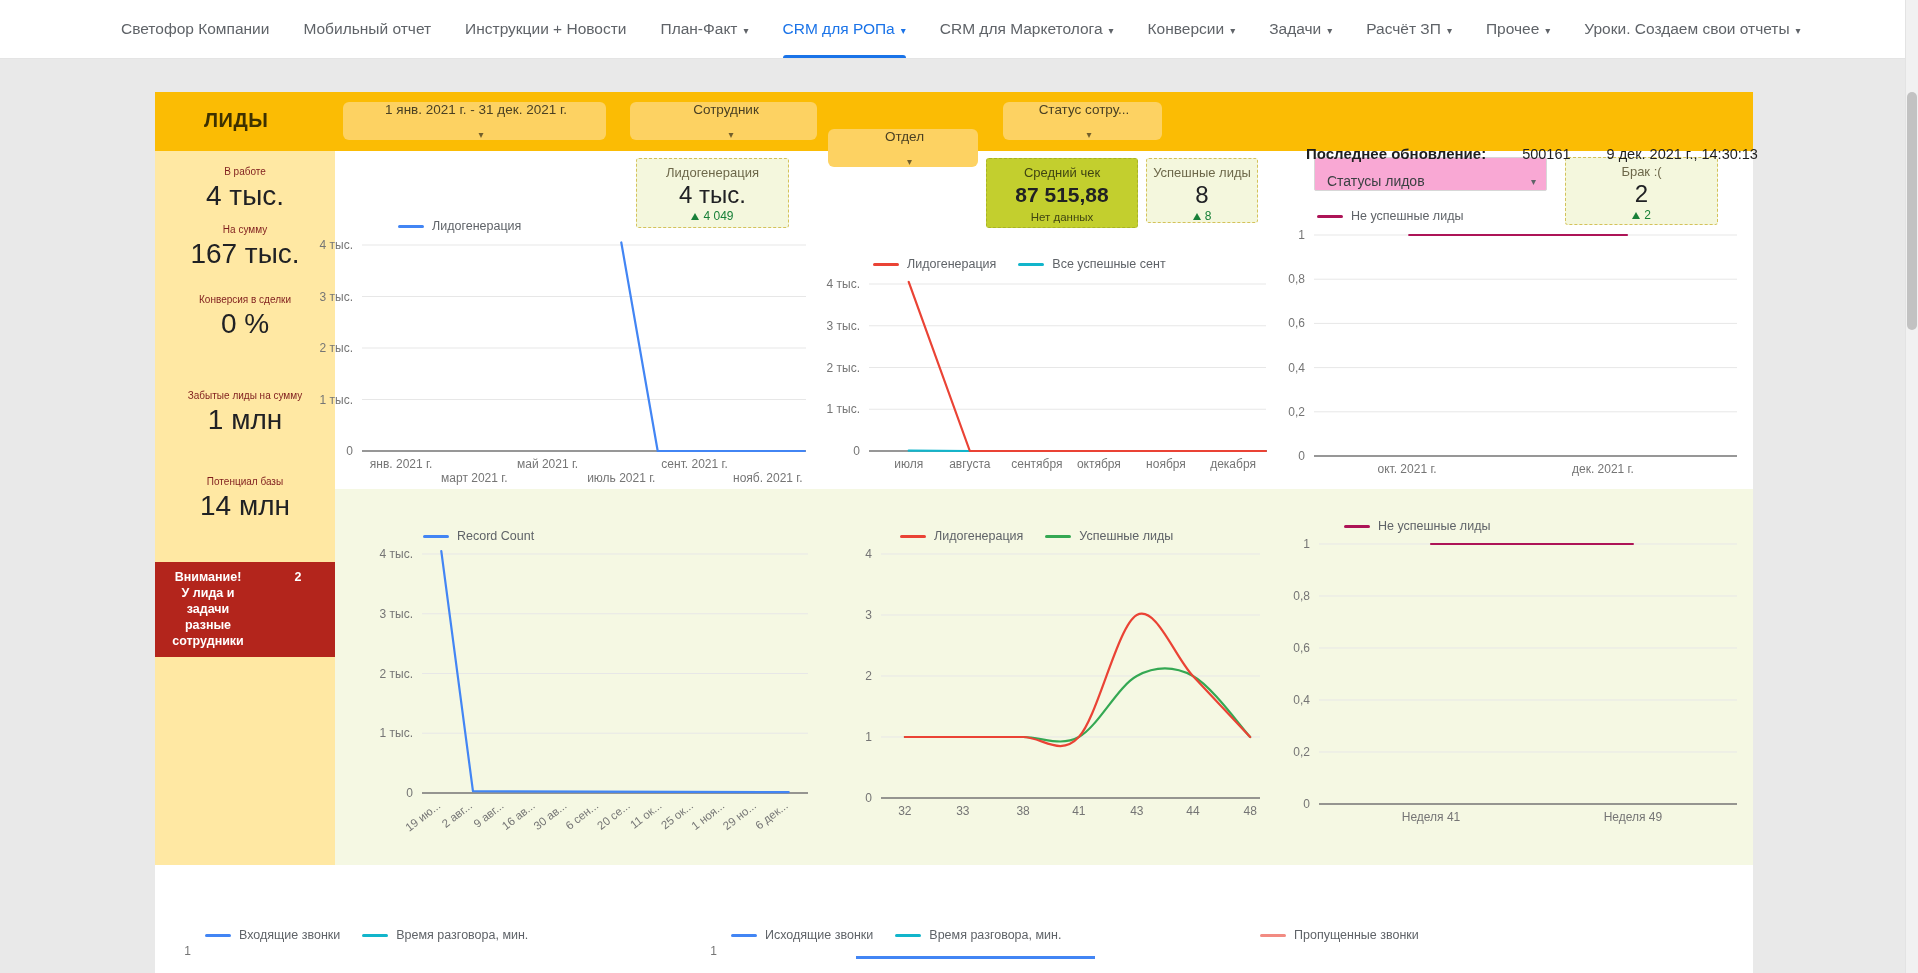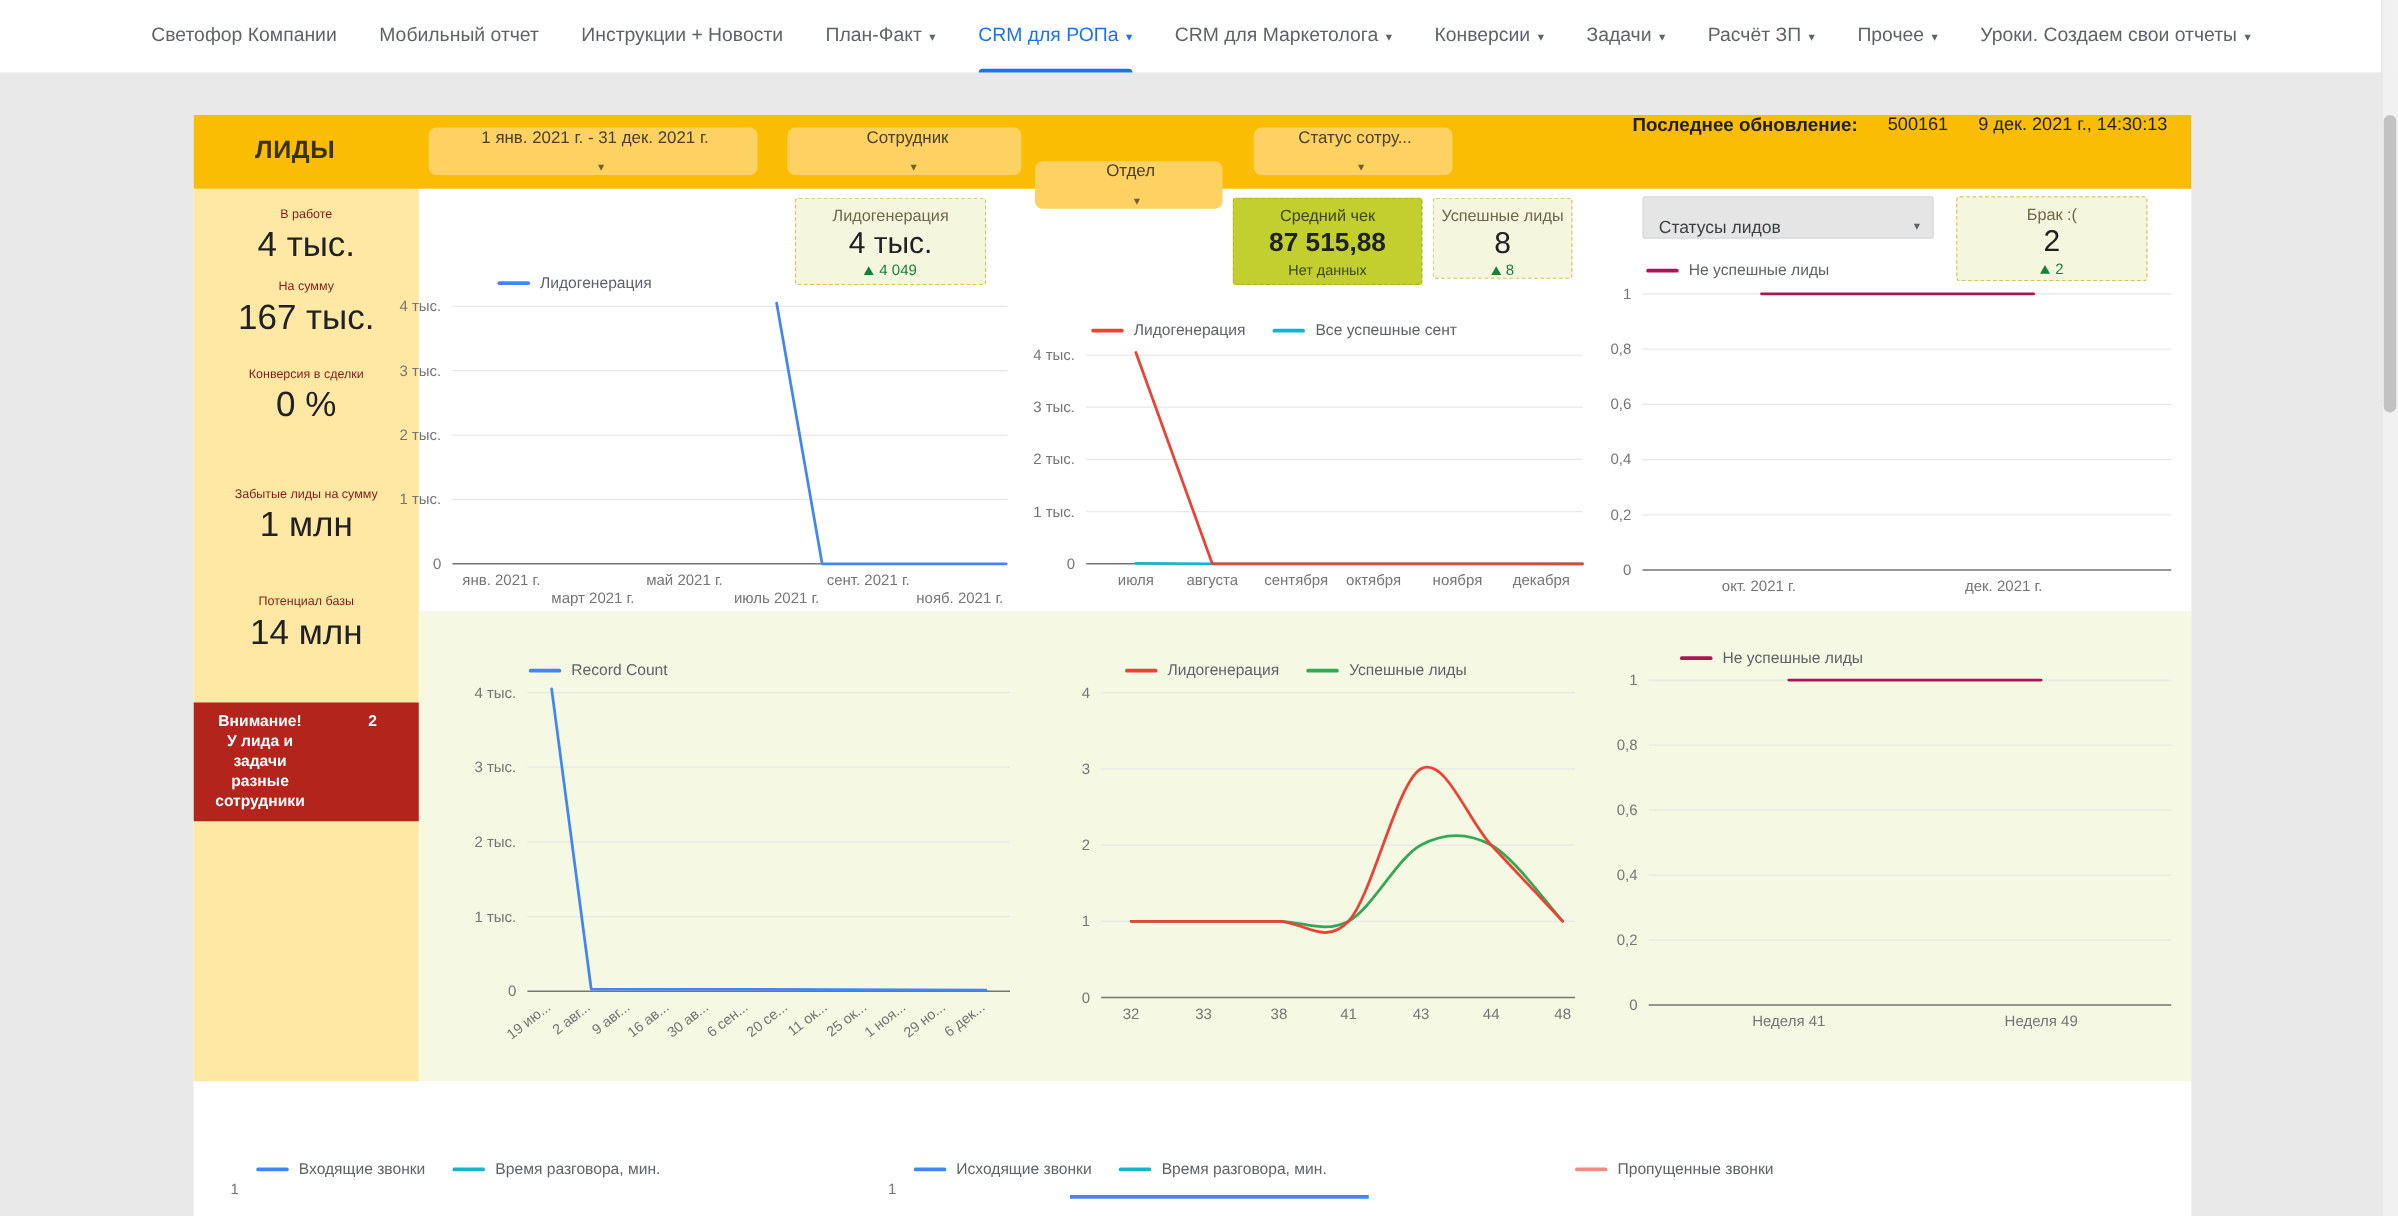--- a/index.html
+++ b/index.html
@@ -13,21 +13,21 @@
   .nav-item.active::after{content:"";position:absolute;left:0;right:0;bottom:0;height:3px;background:#1a73e8;border-radius:3px 3px 0 0;}
   .nav-caret{font-size:10px;margin-top:2px;}
 
   
   .canvas{position:absolute;left:155px;top:92px;width:1598px;height:881px;background:#fff;}
 
   .bar{position:absolute;left:0;top:0;width:100%;height:59px;background:#fbbc04;z-index:4;}
   .title{position:absolute;left:49px;top:17px;font-size:20px;font-weight:bold;color:#3d3100;letter-spacing:.5px;}
   .chip{position:absolute;top:10px;height:38px;background:#fdd262;border-radius:6px;display:flex;align-items:center;justify-content:space-between;padding:0 11px 0 14px;box-sizing:border-box;font-size:13.5px;color:#4a4023;cursor:pointer;white-space:nowrap;overflow:hidden;flex-direction:column;}
   .chip-caret{font-size:10px;color:rgba(0,0,0,.55);margin-left:10px;}
-  .lastupd{position:absolute;left:1151px;top:0;height:70px;display:flex;align-items:flex-start;gap:24px;white-space:nowrap;}
+  .lastupd{position:absolute;left:1151px;top:0;height:70px;display:flex;align-items:flex-end;gap:36px;white-space:nowrap;}
   .lu-label{font-weight:bold;font-size:15px;color:#1f1f1f;}
   .lu-count,.lu-date{font-size:14.5px;color:#1f1f1f;}
 
   
   .row-top{position:absolute;left:180px;top:59px;width:1418px;height:338px;background:#fff;z-index:1;}
   .row-mid{position:absolute;left:180px;top:397px;width:1418px;height:376px;background:#f5f8e3;z-index:1;}
   .row-bottom{position:absolute;left:0;top:773px;width:1598px;height:108px;background:#fff;z-index:1;}
 
   
   .sidebar{position:absolute;left:0;top:59px;width:180px;height:714px;background:#ffe8a3;box-sizing:border-box;padding-top:15px;text-align:center;z-index:2;}
@@ -48,21 +48,21 @@
   .scorecard.olive{background:#c3cf2e;border:1px dashed #a9b324;}
   .sc-title{font-size:13px;color:#6d684a;margin-bottom:2px;white-space:nowrap;}
   .olive .sc-title{color:#3f4412;}
   .sc-value{font-size:24px;color:#202124;line-height:26px;}
   .olive .sc-value{font-size:21px;font-weight:bold;}
   .sc-delta{font-size:12px;color:#188038;margin-top:1px;display:flex;align-items:center;justify-content:center;gap:4px;}
   .delta-arrow{width:0;height:0;border-left:4px solid transparent;border-right:4px solid transparent;border-bottom:7px solid #188038;}
   .sc-note{font-size:11.5px;color:#3f4412;margin-top:3px;}
 
   
-  .ddl{position:absolute;background:#e5e5e5;border:1px solid #d7d7d7;border-radius:2px;display:flex;align-items:center;justify-content:space-between;padding:14px 10px 0 12px;box-sizing:border-box;font-size:14px;color:#3c4043;cursor:pointer;z-index:3;}
+  .ddl{position:absolute;background:#f9a8d4;border:1px solid #d7d7d7;border-radius:2px;display:flex;align-items:center;justify-content:space-between;padding:14px 10px 0 12px;box-sizing:border-box;font-size:14px;color:#3c4043;cursor:pointer;z-index:3;}
   .ddl-caret{font-size:10px;color:#5f6368;}
 
   
   .chart{position:absolute;z-index:2;}
   .chart svg{display:block;overflow:visible;}
   .legend{position:absolute;display:flex;gap:22px;align-items:center;z-index:3;font-size:12.5px;color:#5f6368;white-space:nowrap;}
   .legend .li{display:flex;align-items:center;}
   .legend .sw{display:inline-block;width:26px;height:3px;border-radius:2px;margin-right:8px;}
 
   .one-label{position:absolute;font-size:12px;color:#757575;z-index:3;width:14px;text-align:right;}

